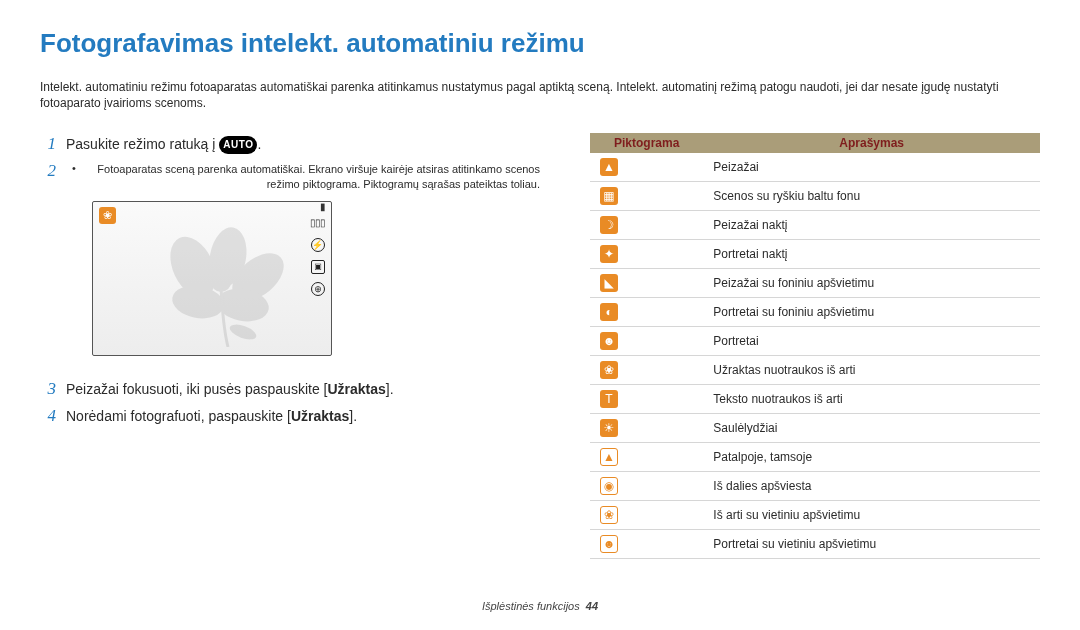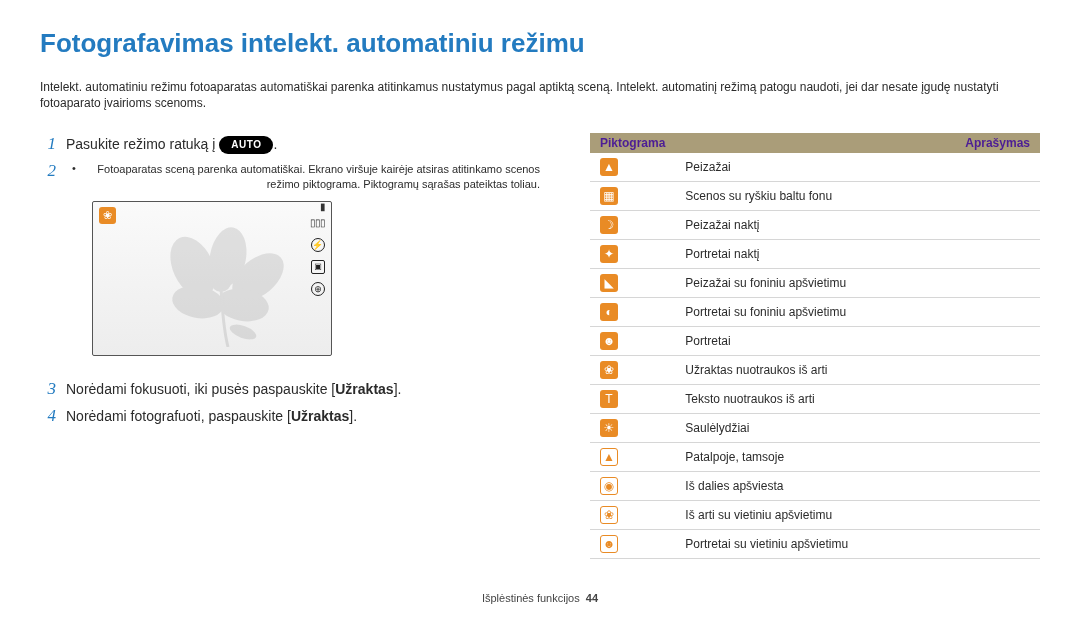--- a/index.html
+++ b/index.html
@@ -51,21 +51,21 @@
     line-height: 1.3;
   }
   .step .body { flex: 1; }
   .badge-auto {
     display: inline-block;
     background: #000;
     color: #fff;
     border-radius: 9px;
     font-size: 10px;
     font-weight: 600;
-    padding: 1px 12px;
+    padding: 1px 4px;
     vertical-align: 1px;
     letter-spacing: 0.5px;
   }
   ul.bullet {
     list-style: none;
     margin: 2px 0 10px 0;
     padding-left: 6px;
     text-align: right;
   }
   ul.bullet li {
@@ -143,25 +143,25 @@
   }
 
   
   table.icon-table {
     width: 100%;
     border-collapse: collapse;
     font-size: 12px;
   }
   table.icon-table th {
     background: #aa9d79;
-    color: #4c1d95;
+    color: #7f1d1d;
     font-weight: 600;
     font-size: 12px;
-    text-align: right;
-    padding: 3px 10px;
+    text-align: center;
+    padding: 3px 24px;
   }
   table.icon-table th:first-child { width: 78px; }
   table.icon-table td {
     border-bottom: 1px solid #d6d6d6;
     padding: 5px 10px;
     vertical-align: middle;
   }
   .ico {
     width: 18px; height: 18px;
     border-radius: 3px;
@@ -169,25 +169,26 @@
     align-items:center;
     justify-content:center;
     color:#fff;
     font-size:12px;
     font-family: Arial, sans-serif;
   }
   .og { background:#e98b25; }
   .ow { background:#fff; border:1.5px solid #e98b25; color:#e98b25; }
   .footer {
     position:absolute;
-    bottom:26px;
+    bottom:18px;
     left:0; right:0;
     text-align:center;
     font-size:11px;
     color:#444;
+    font-style:italic;
   }
   .footer b { font-weight:700; }
 </style>
 </head>
 <body>
 
 <div class="page">
   <h1>Fotografavimas intelekt. automatiniu režimu</h1>
   <p class="intro">Intelekt. automatiniu režimu fotoaparatas automatiškai parenka atitinkamus nustatymus pagal aptiktą sceną. Intelekt. automatinį režimą patogu naudoti, jei dar nesate įgudę nustatyti fotoaparato įvairioms scenoms.</p>
 
@@ -232,21 +233,21 @@
                 <ellipse cx="110" cy="105" rx="14" ry="6" transform="rotate(20 110 105)"></ellipse>
               </g>
             </svg>
           </div>
         </div>
       </div>
 
       <div class="step">
         <span class="num">3</span>
         <span class="body">
-          <span>Norėdami fokusuoti, iki pusės paspauskite [</span><span class="bold">Užraktas</span><span>].</span>
+          <span>Peizažai fokusuoti, iki pusės paspauskite [</span><span class="bold">Užraktas</span><span>].</span>
         </span>
       </div>
 
       <div class="step">
         <span class="num">4</span>
         <span class="body">
           <span>Norėdami fotografuoti, paspauskite [</span><span class="bold">Užraktas</span><span>].</span>
         </span>
       </div>
 

